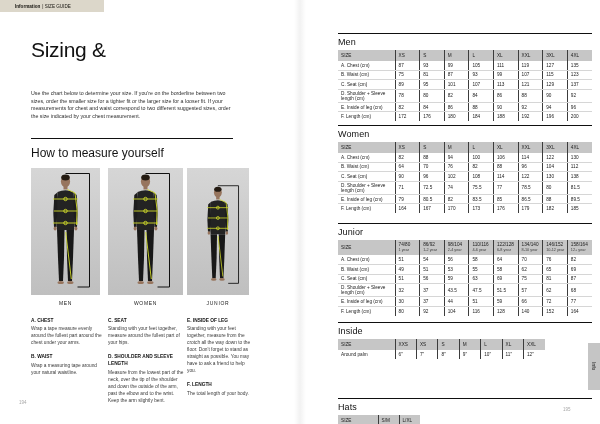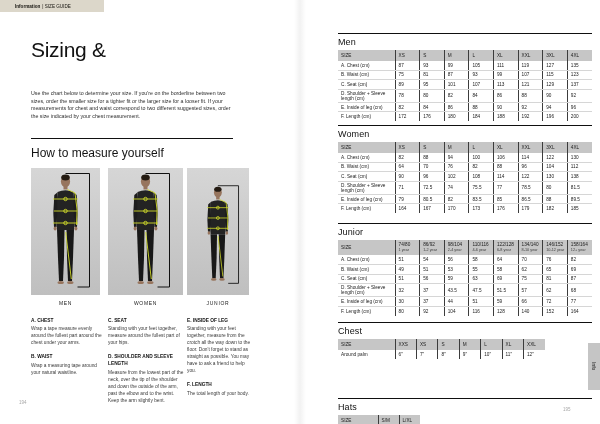--- a/index.html
+++ b/index.html
@@ -460,21 +460,21 @@
           <td>128</td>
           <td>140</td>
           <td>152</td>
           <td>164</td>
         </tr>
       </tbody>
     </table>
 </div>
 <div class="sec sec-gloves">
   <div class="hr"></div>
-  <h2>Chest</h2>
+  <h2>Inside</h2>
   <table class="t-gloves">
       <thead>
         <tr>
           <th class="lbl">SIZE</th>
           <th>XXS</th>
           <th>XS</th>
           <th>S</th>
           <th>M</th>
           <th>L</th>
           <th>XL</th>

